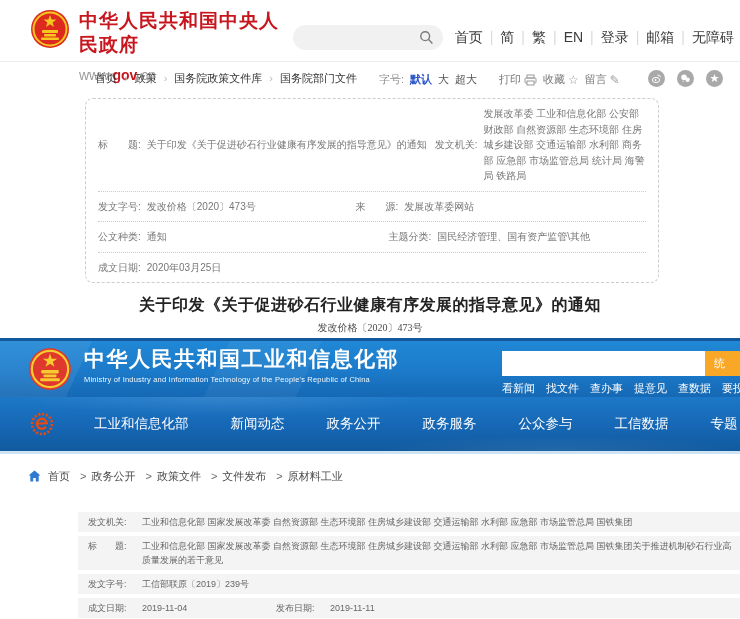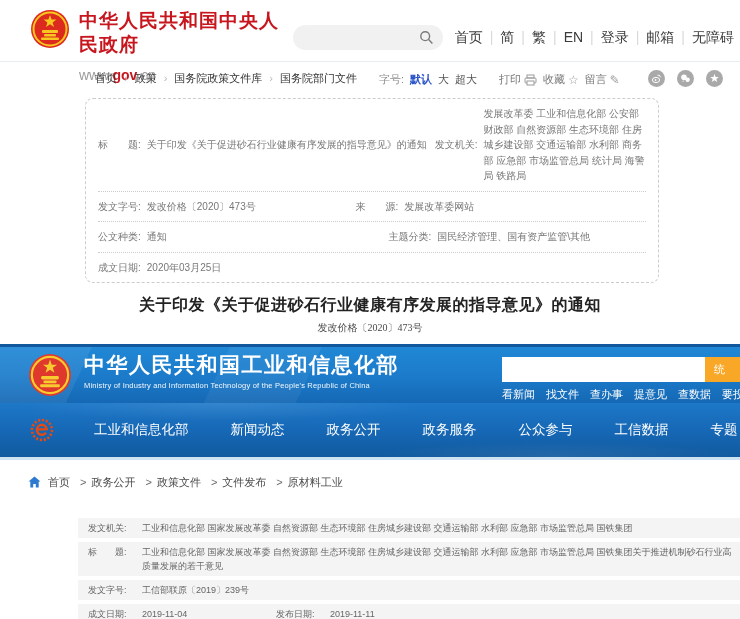--- a/index.html
+++ b/index.html
@@ -44,21 +44,21 @@
   .gt-cell.l { flex:0 0 47%; padding-right:8px; }
   .gt-cell.r { flex:1; }
   .gt-label { white-space:nowrap; margin-right:6px; }
   .gt-value.nowrap { white-space:nowrap; overflow:hidden; }
 
   
   .gov-doc-title { text-align:center; font-family:"Liberation Serif","DejaVu Serif",serif; font-size:16px; font-weight:bold; color:#222; margin-top:12px; letter-spacing:.5px; }
   .gov-doc-subtitle { text-align:center; font-family:"Liberation Serif","DejaVu Serif",serif; font-size:10px; color:#4a4a4a; margin-top:5px; }
 
   
-  .miit-header { margin-top:9px; height:59px; position:relative; border-top:3px solid #11589d;
+  .miit-header { margin-top:3px; height:59px; position:relative; border-top:3px solid #11589d;
     background:linear-gradient(180deg,#2088d6 0%,#1b7ac9 55%,#1568b4 100%); }
   .miit-header::after { content:""; position:absolute; inset:0;
     background:linear-gradient(115deg, rgba(255,255,255,.07) 0 12%, rgba(255,255,255,0) 12% 30%, rgba(255,255,255,.05) 30% 42%, rgba(255,255,255,0) 42%); pointer-events:none; }
   .miit-emblem { position:absolute; left:28px; top:6px; width:44px; height:44px; }
   .miit-brand { position:absolute; left:84px; top:5px; color:#fff; }
   .miit-title { font-size:21px; font-weight:bold; letter-spacing:1.5px; line-height:26px; color:#fff; }
   .miit-subtitle { font-size:7.5px; color:#f2f8fd; margin-top:3px; letter-spacing:.2px; }
   .miit-search { position:absolute; left:502px; top:10px; width:260px; height:25px; }
   .miit-search-input { position:absolute; left:0; top:0; width:203px; height:25px; background:#fff; border:none; }
   .miit-search-btn { position:absolute; left:203px; top:0; width:60px; height:25px; background:#f8a727; color:#fff; font-size:11px; line-height:25px; padding-left:9px; }

